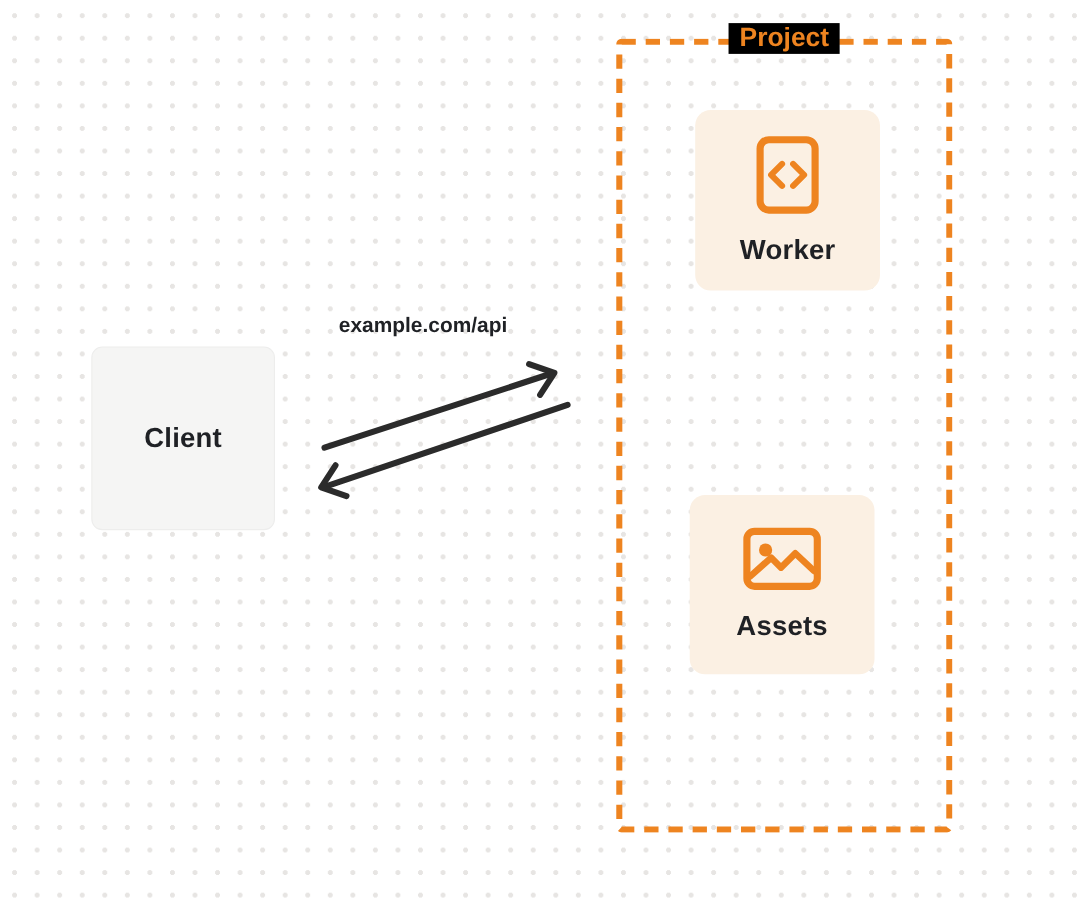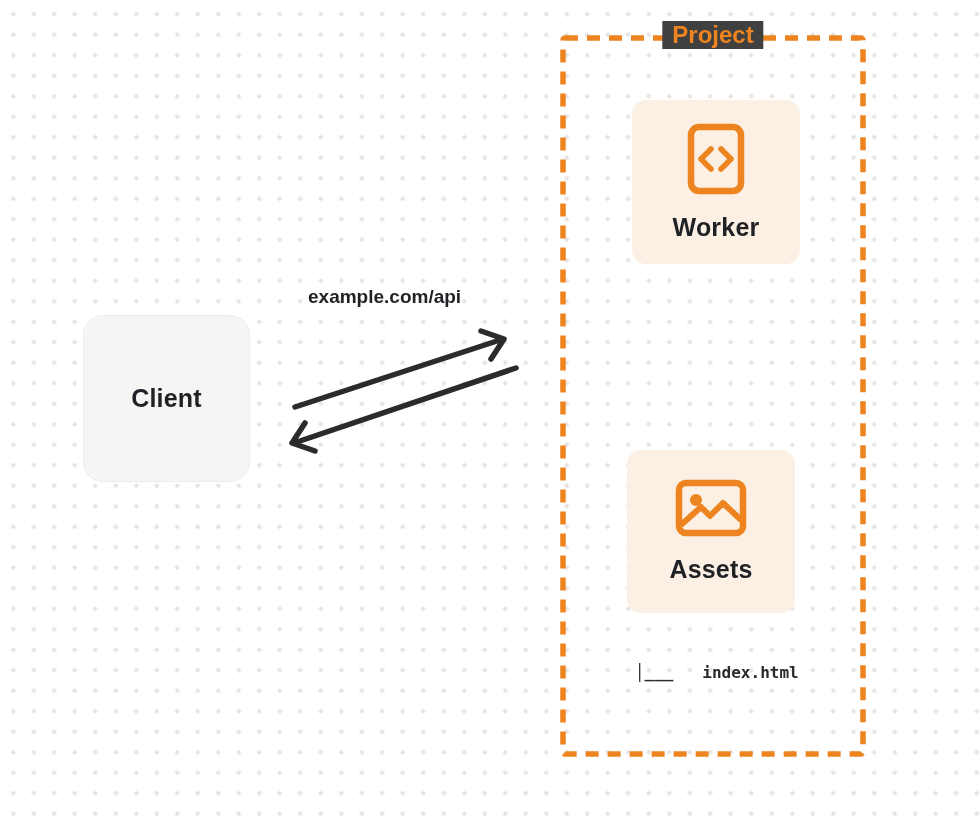--- a/index.html
+++ b/index.html
@@ -13,34 +13,34 @@
     color: var(--dark, #1f2125);
   }
 
   .abs { position: absolute; }
 
   
   .client-box {
     left: 83px; top: 315px; width: 165px; height: 165px;
     background: var(--client_bg, #f5f5f4);
     border: 1px solid #ededec;
-    border-radius: 20px;
+    border-radius: 10px;
     display: flex; align-items: center; justify-content: center;
   }
   .node-label {
     font-size: 25px; font-weight: 700; letter-spacing: 0.2px;
     color: var(--dark, #1f2125);
   }
 
   
   .project { left: 560px; top: 35px; width: 306px; height: 722px; }
   .project-border { position: absolute; left: 0; top: 0; }
   .project-label {
     position: absolute; top: -14px; left: 50%; transform: translateX(-50%);
-    background: #404040; padding: 0 10px;
+    background: #000000; padding: 0 10px;
     font-size: 24px; font-weight: 700;
     color: var(--orange, #ee8420);
     white-space: nowrap;
   }
 
   
   .card {
     position: absolute;
     background: var(--cream, #fbf0e3);
     border-radius: 14px;
@@ -114,16 +114,15 @@
       <svg width="58" height="72" viewBox="0 0 58 72" fill="none">
         <rect x="4" y="4" width="50" height="64" rx="8" stroke="#EE8420" stroke-width="6.5"></rect>
         <path d="M24 26 L14 36 L24 46" stroke="#EE8420" stroke-width="5.5" stroke-linecap="round" stroke-linejoin="round"></path>
         <path d="M34 26 L44 36 L34 46" stroke="#EE8420" stroke-width="5.5" stroke-linecap="round" stroke-linejoin="round"></path>
       </svg>
     </span>
     <span class="node-label">Worker</span>
   </div>
 
   <div class="file-tree">
-    <div>   │___   index.html</div>
     
   </div>
 </div>
 
 </body></html>

